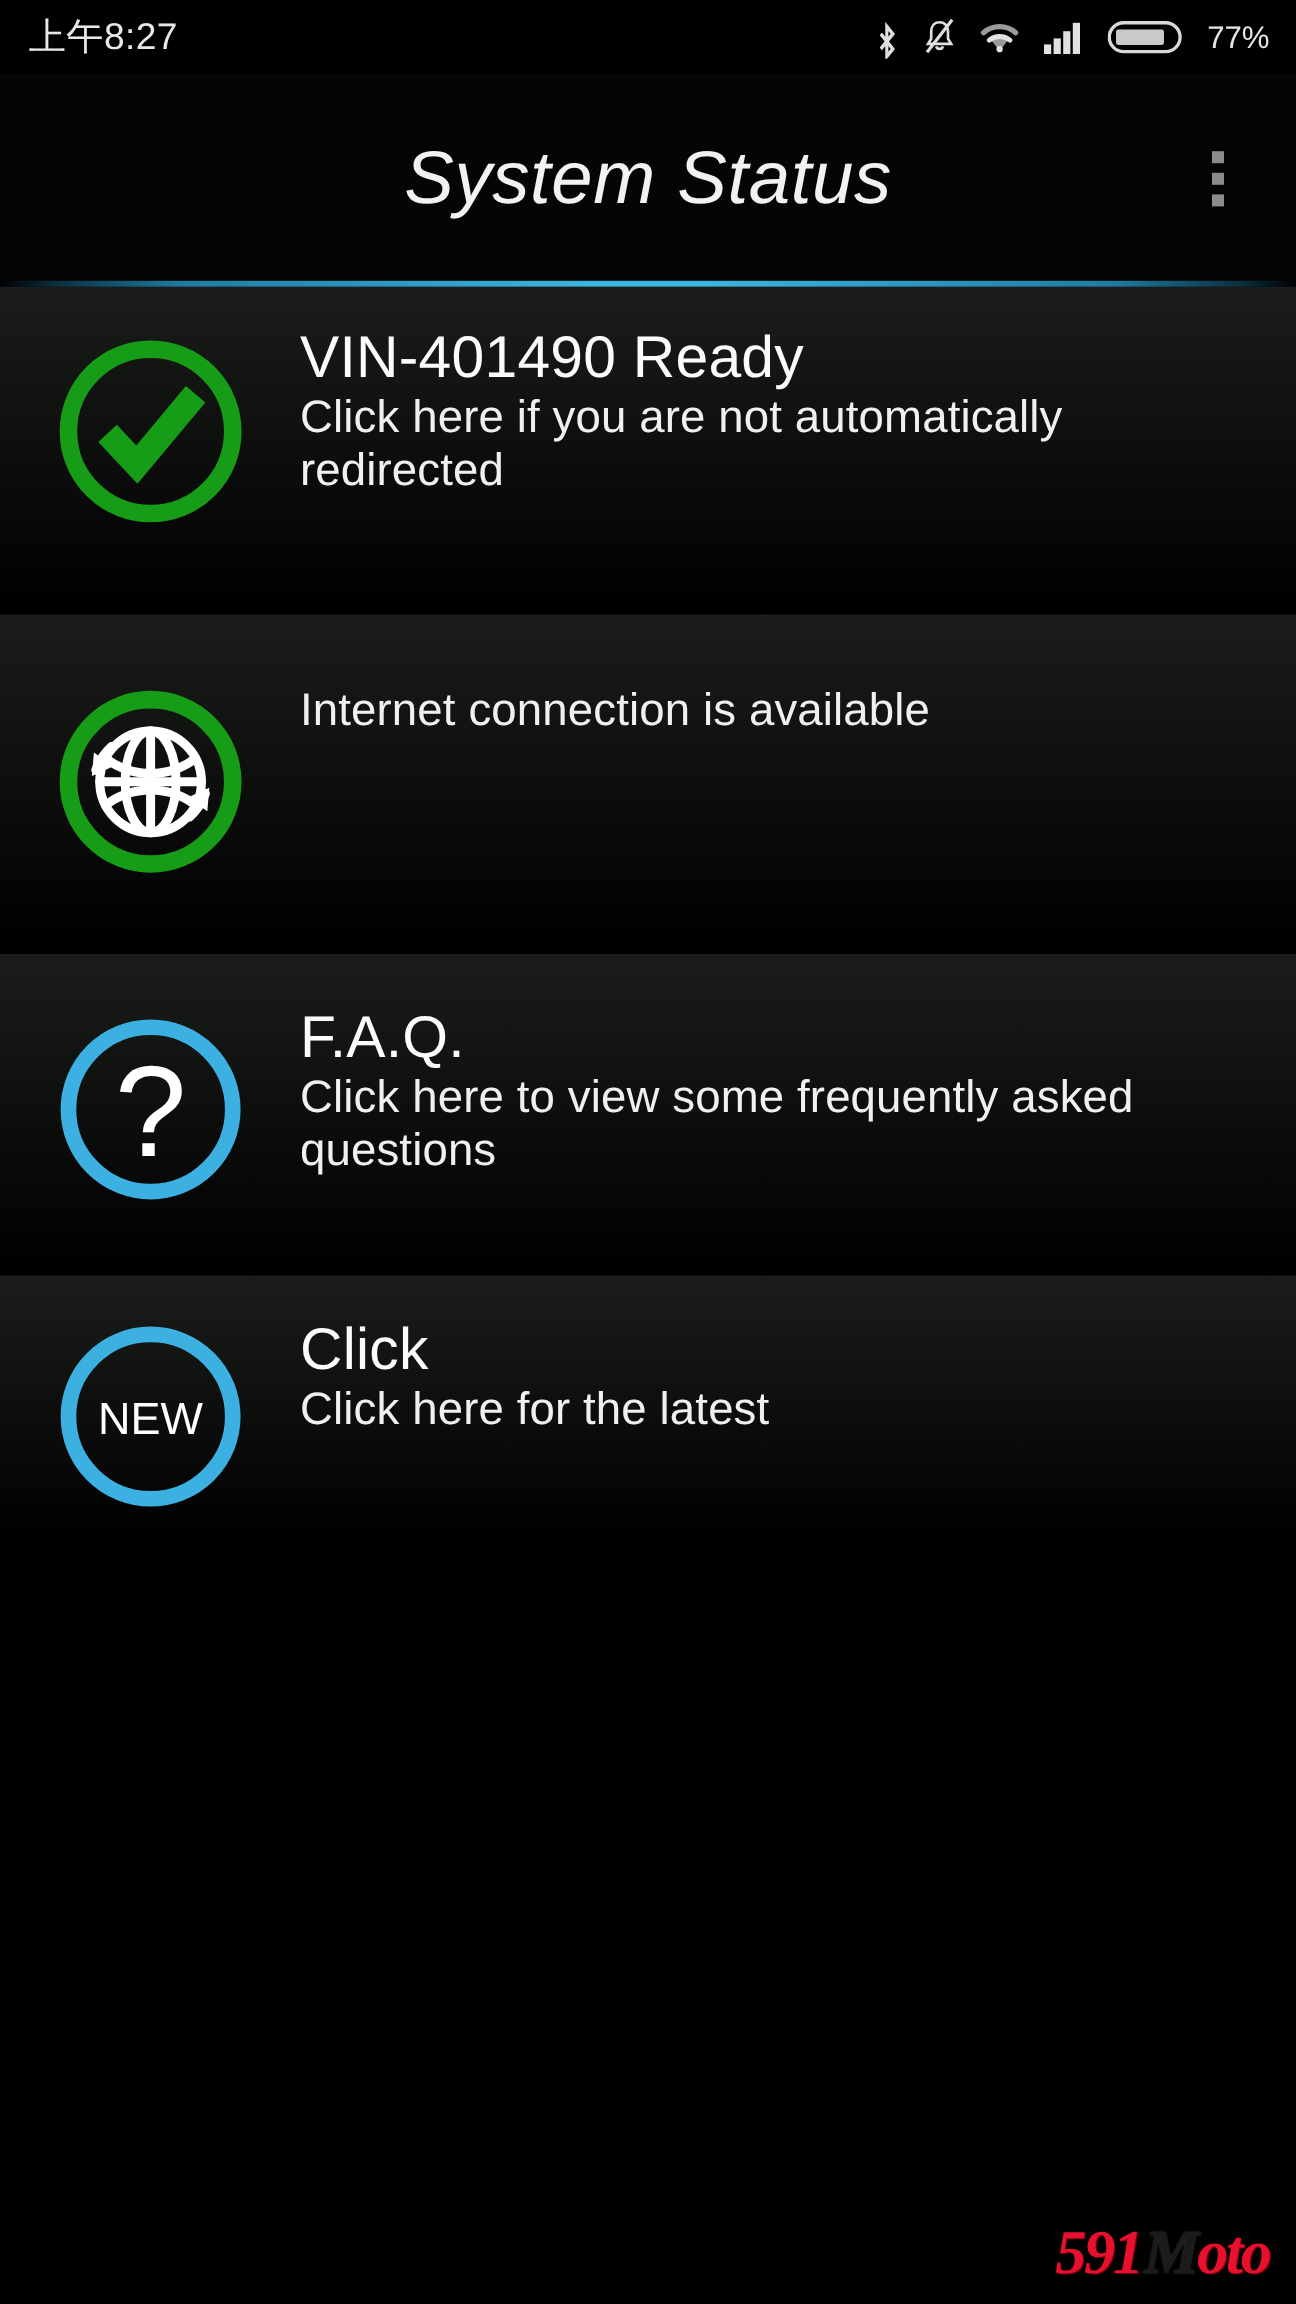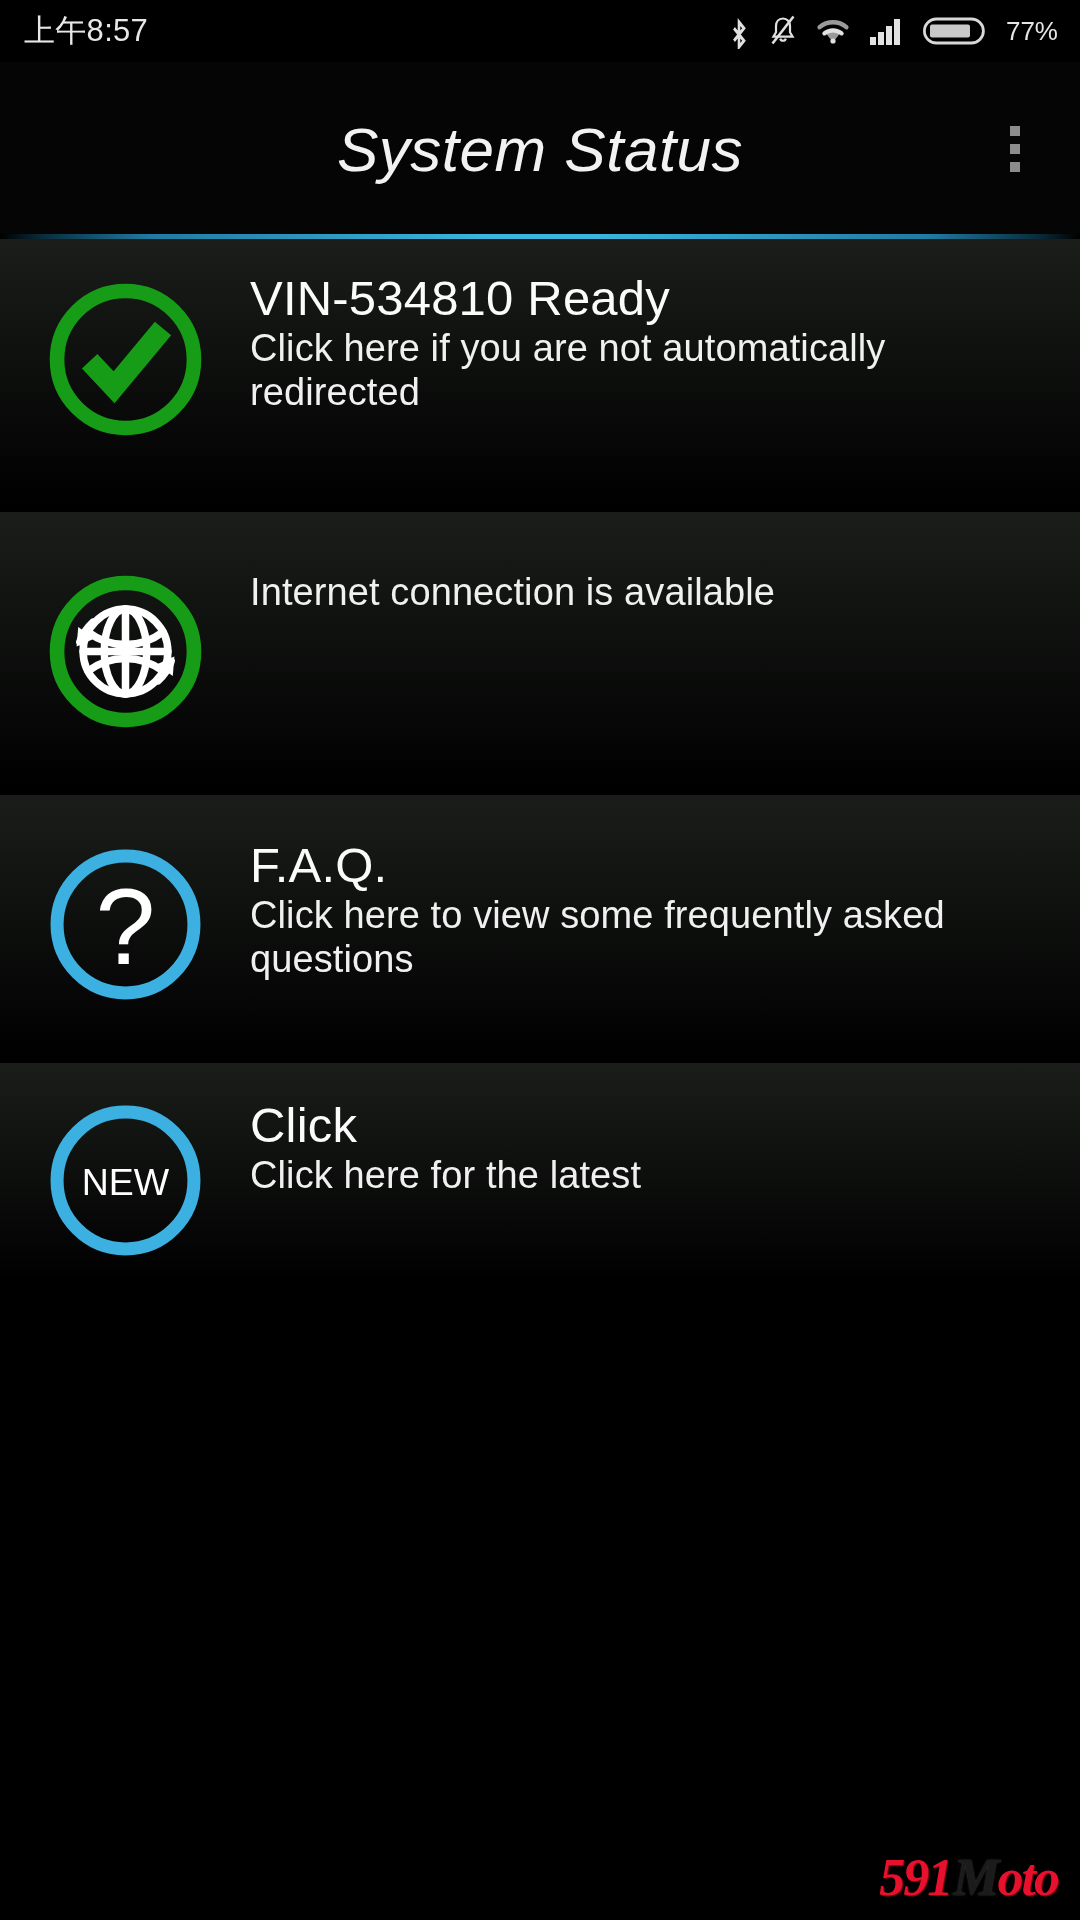--- a/index.html
+++ b/index.html
@@ -97,21 +97,21 @@
   .wm-num { color:#e8112d; text-shadow:1px 1px 0 #7a0010; }
   .wm-m   { color:#1b1b1b; text-shadow:0 0 2px #444; margin-left:2px; }
   .wm-oto { color:#e8112d; text-shadow:1px 1px 0 #7a0010; }
 </style>
 </head>
 <body>
 
 <div class="screen">
 
   <div class="statusbar">
-    <div class="sb-clock">上午8:57</div>
+    <div class="sb-clock">上午8:27</div>
     <div class="sb-right">
 
       <svg class="sb-icon" width="24" height="36" viewBox="0 0 24 36">
         <path d="M7 9 L17 19 L12 24 L12 4 L17 9 L7 19" fill="none" stroke="#e0e0e0" stroke-width="2.6" stroke-linejoin="miter" stroke-linecap="butt" transform="translate(0,4) scale(1,1.25)"></path>
       </svg>
 
       <svg class="sb-icon" width="30" height="36" viewBox="0 0 30 36">
         <path d="M15 5.5 c-4.4 0 -7 3.2 -7 7.6 v6.2 l-2.6 4.3 h19.2 l-2.6 -4.3 v-6.2 c0 -4.4 -2.6 -7.6 -7 -7.6 z" fill="none" stroke="#e0e0e0" stroke-width="2.2"></path>
         <path d="M12.2 25.6 a2.9 2.9 0 0 0 5.6 0" fill="none" stroke="#e0e0e0" stroke-width="2.2"></path>
         <line x1="4.5" y1="30.5" x2="25.5" y2="3.5" stroke="#e0e0e0" stroke-width="2.6"></line>
@@ -154,21 +154,21 @@
   <div class="list">
 
     <div class="row row-1">
       <div class="row-icon">
         <svg width="163" height="163" viewBox="0 0 100 100">
           <circle cx="50" cy="50" r="42" fill="none" stroke="#169c16" stroke-width="9"></circle>
           <path d="M28 51 L43 67 L73 31" fill="none" stroke="#169c16" stroke-width="13" stroke-linecap="butt" stroke-linejoin="miter"></path>
         </svg>
       </div>
       <div class="row-text">
-        <div class="row-title">VIN-534810 Ready</div>
+        <div class="row-title">VIN-401490 Ready</div>
         <div class="row-sub">Click here if you are not automatically redirected</div>
       </div>
     </div>
 
     <div class="row row-2">
       <div class="row-icon">
         <svg width="163" height="163" viewBox="0 0 100 100">
           <circle cx="50" cy="50" r="42" fill="none" stroke="#169c16" stroke-width="9"></circle>
           <g fill="none" stroke="#ffffff" stroke-width="4.6" stroke-linecap="round">
             <circle cx="50" cy="50" r="26"></circle>

